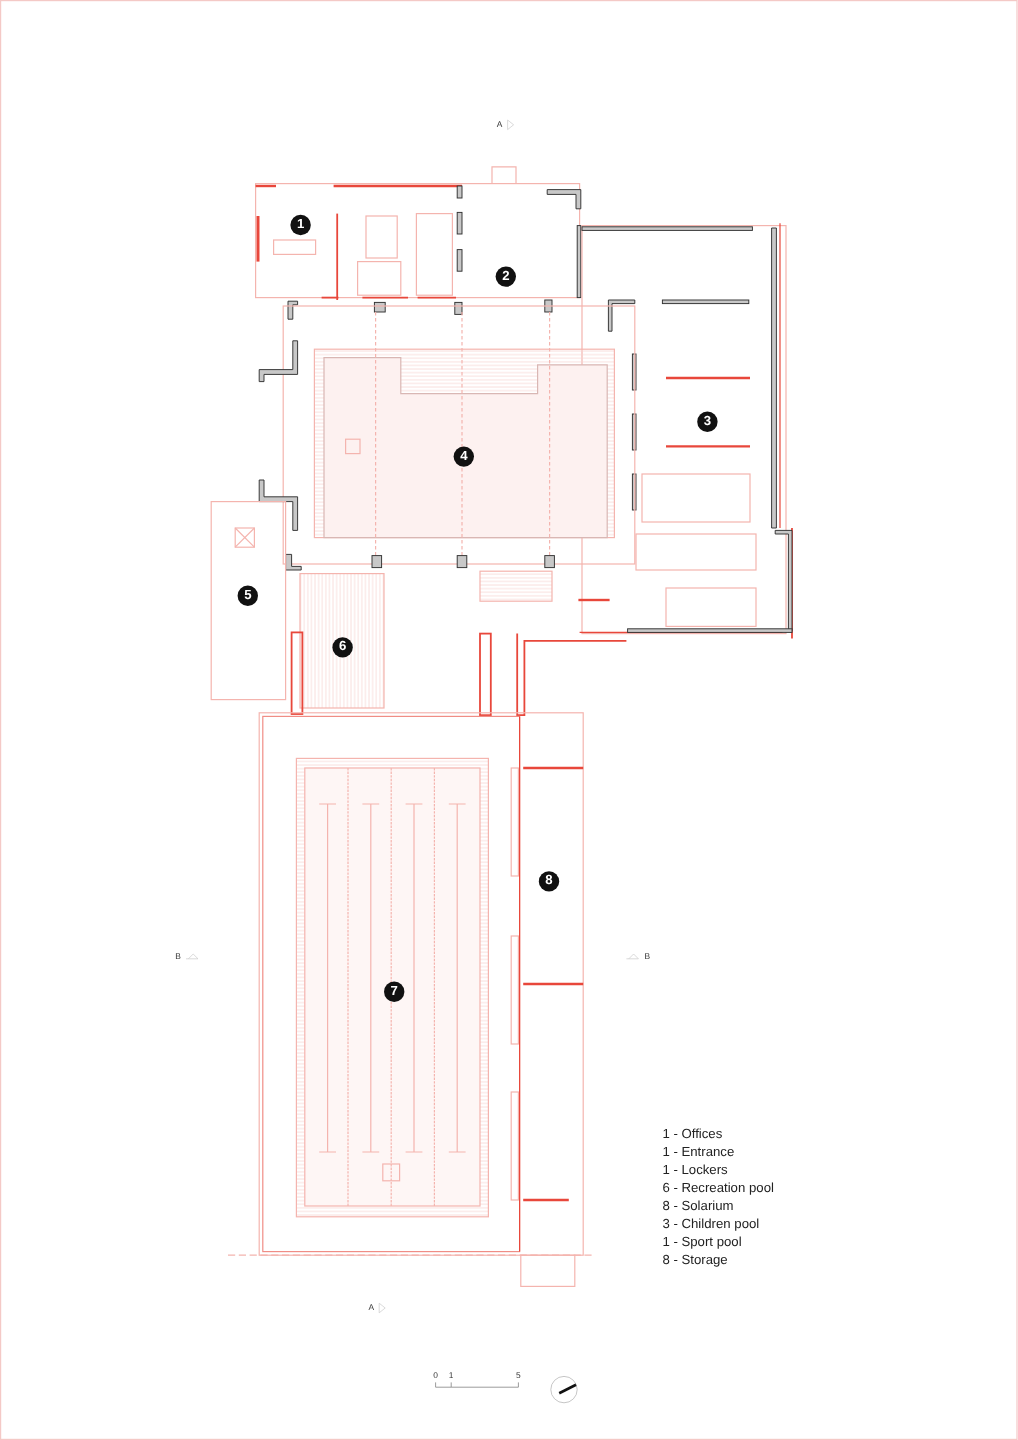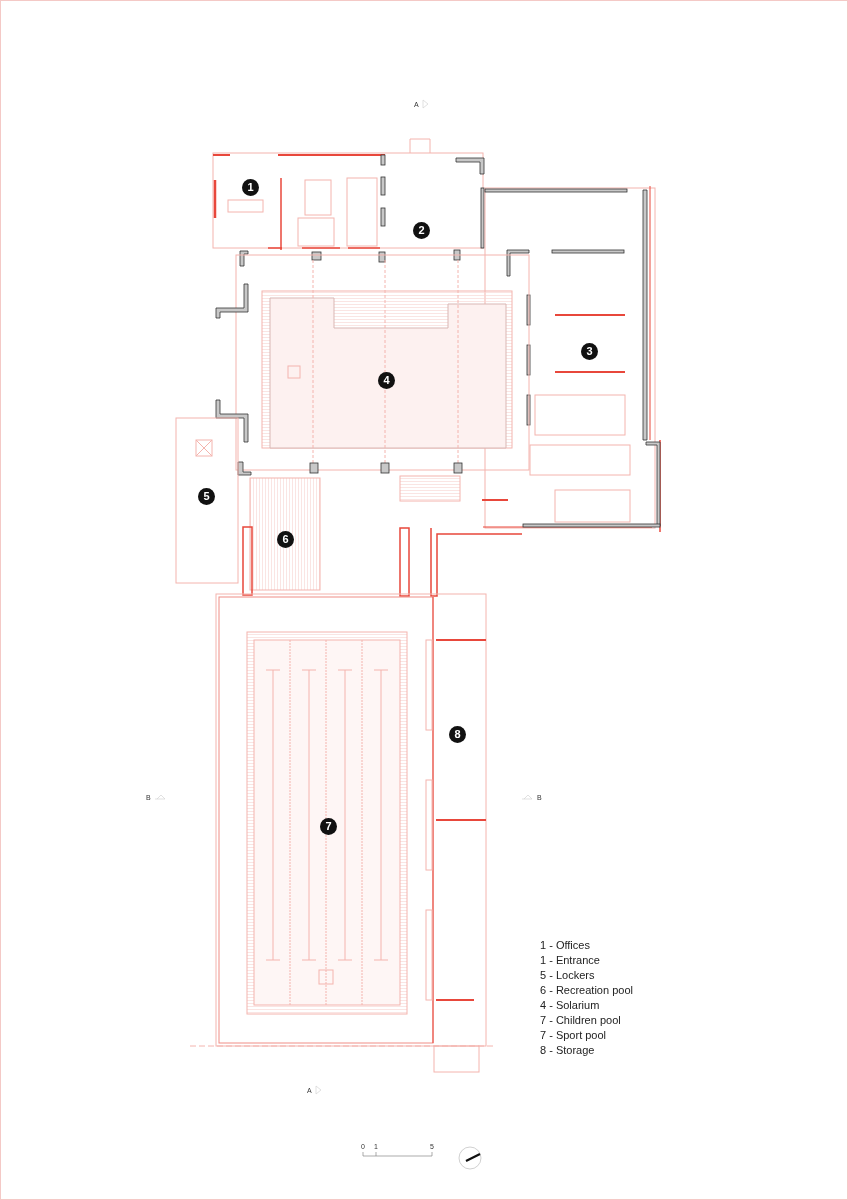--- a/index.html
+++ b/index.html
@@ -1,19 +1,19 @@
 <!DOCTYPE html>
 <html><head>
 <meta charset="utf-8">
 <style>
   html, body { margin:0; padding:0; background:#ffffff; }
   body { width:848px; height:1200px; position:relative; overflow:hidden; font-family:"Liberation Sans", sans-serif; }
   .frame { position:absolute; left:0; top:0; width:846px; height:1198px; border:1px solid #f4c9c6; }
   svg.plan { position:absolute; left:0; top:0; }
-  .legend { position:absolute; left:540px; top:938px; font-size:11px; line-height:15px; color:#222; }
+  .legend { position:absolute; left:552px; top:938px; font-size:11px; line-height:15px; color:#222; }
   .legend div { white-space:nowrap; }
   .mark { position:absolute; font-size:7px; color:#333; }
   .num { position:absolute; width:17px; height:17px; border-radius:50%; background:#111; color:#fff; font-size:11px; font-weight:bold; text-align:center; line-height:17px; }
   .scale-lbl { position:absolute; font-size:7px; color:#333; }
 </style>
 </head>
 <body>
 
 <div class="frame"></div>
 
@@ -166,19 +166,19 @@
 <div class="mark" style="left:146px;top:794px;">B</div>
 <div class="mark" style="left:537px;top:794px;">B</div>
 
 <div class="scale-lbl" style="left:361px;top:1143px;">0</div>
 <div class="scale-lbl" style="left:374px;top:1143px;">1</div>
 <div class="scale-lbl" style="left:430px;top:1143px;">5</div>
 
 <div class="legend">
   <div>1 - Offices</div>
   <div>1 - Entrance</div>
-  <div>5 - Lockers</div>
+  <div>1 - Lockers</div>
   <div>6 - Recreation pool</div>
-  <div>4 - Solarium</div>
-  <div>7 - Children pool</div>
-  <div>7 - Sport pool</div>
+  <div>8 - Solarium</div>
+  <div>3 - Children pool</div>
+  <div>1 - Sport pool</div>
   <div>8 - Storage</div>
 </div>
 
 </body></html>

